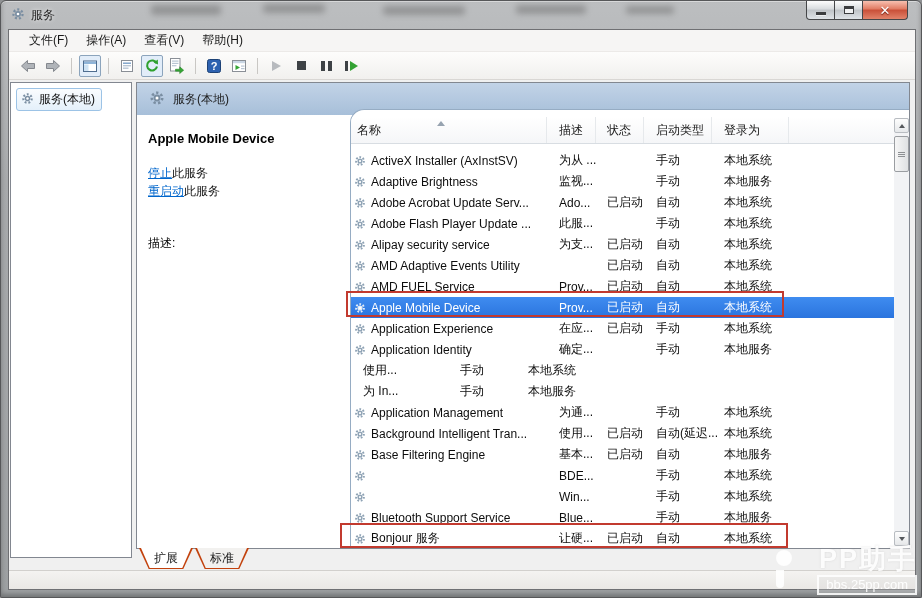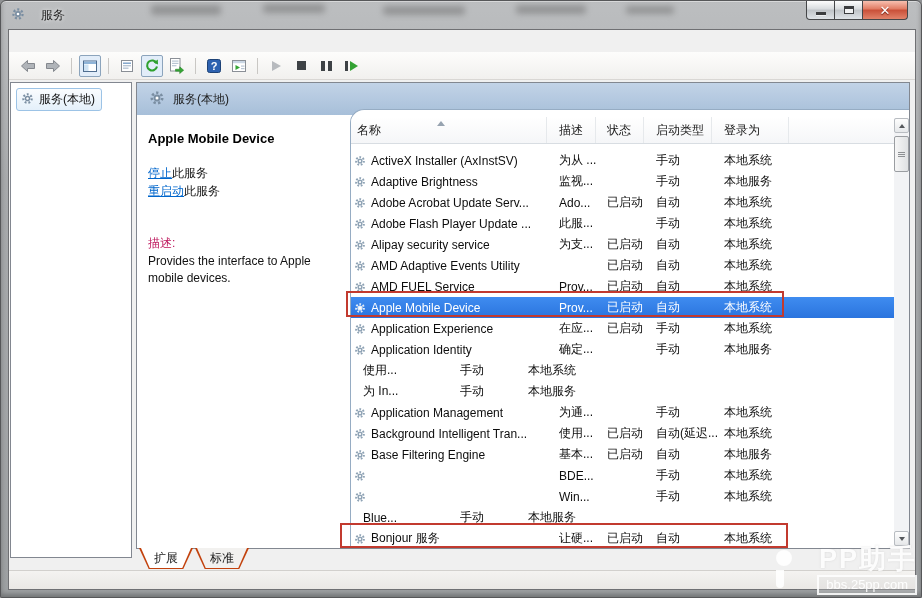--- a/index.html
+++ b/index.html
@@ -5,21 +5,21 @@
   * { margin:0; padding:0; box-sizing:border-box; }
   html,body { width:922px; height:598px; overflow:hidden; }
   body { position:relative; font-family:"Liberation Sans","DejaVu Sans",sans-serif; font-size:12px; background:#8f9193; }
 
   
   .window { position:absolute; inset:0; background:linear-gradient(180deg,#bcbec0 0%,#a8aaac 30%,#9da0a2 100%);
             border:1px solid #565759; border-radius:6px 6px 2px 2px; box-shadow:inset 0 1px 0 rgba(255,255,255,.45), inset 0 -3px 5px rgba(0,0,0,.28); }
 
   .titlebar { position:absolute; top:0; left:0; right:0; height:28px; overflow:hidden; }
   .blob { position:absolute; background:#636363; filter:blur(3px); opacity:.45; border-radius:3px; }
-  .title-left { position:absolute; left:10px; top:6px; display:flex; align-items:flex-end; gap:16px; }
+  .title-left { position:absolute; left:10px; top:6px; display:flex; align-items:flex-end; gap:6px; }
   .title-text { font-size:12px; color:#1d1d1d; text-shadow:0 0 4px rgba(255,255,255,.9); }
 
   .winbtns { position:absolute; top:0; right:13px; display:flex; }
   .wbtn { height:19px; border:1px solid #454648; border-top:none; background:linear-gradient(180deg,#fdfdfd,#d8dbde 45%,#bfc3c7 50%,#dfe3e7);
           display:flex; align-items:center; justify-content:center; position:relative; }
   .wbtn.min { width:29px; border-radius:0 0 0 4px; }
   .wbtn.max { width:28px; border-left:none; }
   .wbtn.close { width:45px; border-left:none; border-radius:0 0 4px 0;
           background:linear-gradient(180deg,#f7c0b0,#e07a62 45%,#c94f38 50%,#e2836a); }
   .glyph-min { width:10px; height:3px; background:#3c3d3f; margin-top:6px; box-shadow:0 1px 0 rgba(255,255,255,.6); }
@@ -53,21 +53,21 @@
   
   .rightpane { position:absolute; left:127px; top:52px; width:774px; height:467px; background:#fff; border:1px solid #828790; }
   .paneheader { position:absolute; left:0; right:0; top:0; height:32px; background:linear-gradient(180deg,#c2d3e7,#a7bfd9); display:flex; align-items:center; gap:8px; padding-left:12px; z-index:1; }
   .paneheader span { color:#1c1c1c; }
 
   .detail { position:absolute; left:0; top:32px; width:213px; bottom:0; background:#fff; z-index:1; }
   .d-title { position:absolute; left:11px; top:16px; font-weight:bold; font-size:13px; color:#000; }
   .d-link-line { position:absolute; left:11px; color:#111; }
   .d-link-line.l1 { top:50px; } .d-link-line.l2 { top:68px; }
   .d-link { color:#0066cc; text-decoration:underline; }
-  .d-desclabel { position:absolute; left:11px; top:120px; color:#be185d; }
+  .d-desclabel { position:absolute; left:11px; top:120px; color:#000000; }
   .d-desc { position:absolute; left:11px; top:138px; width:192px; line-height:17px; color:#111; }
 
   .list { position:absolute; left:213px; top:26px; right:0; bottom:0; background:#fff; border-top:1px solid #96acc3; border-left:1px solid #96acc3; border-radius:14px 0 0 0; z-index:2; overflow:hidden; }
   .colheader { position:absolute; left:0; right:0; top:7px; height:27px; background:linear-gradient(180deg,#ffffff,#f5f6f8); border-bottom:1px solid #d8dde2; display:flex; align-items:center;text-align:right; }
   .hc { color:#1a1a1a; height:100%; display:flex; align-items:center; border-right:1px solid #e6e9ec; }
   .h0 { width:196px; padding-left:6px; } .h1 { width:49px; padding-left:12px; } .h2 { width:48px; padding-left:11px; }
   .h3 { width:68px; padding-left:12px; } .h4 { width:77px; padding-left:12px; } .hf { flex:1; border-right:none; }
   .sortarrow { position:absolute; left:86px; top:4px; width:0; height:0; border-left:4px solid transparent; border-right:4px solid transparent; border-bottom:5px solid #97a3b0; }
 
   .rows { position:absolute; left:0; right:15px; top:40px; bottom:0; }
@@ -137,20 +137,26 @@
           <div class="glyph-max"></div>
         </div>
       <div class="wbtn close">
           <span class="glyph-close">✕</span>
         </div>
     </div>
   </div>
 
   <div class="client">
 
+    <div class="menubar">
+      <span class="menuitem">文件(F)</span>
+      <span class="menuitem">操作(A)</span>
+      <span class="menuitem">查看(V)</span>
+      <span class="menuitem">帮助(H)</span>
+    </div>
 
     <div class="toolbar">
       <div class="tbtn">
         <svg width="16" height="16" viewBox="0 0 16 16">
             <path d="M1.5 8 L7.5 2.5 V5.5 H14.5 V10.5 H7.5 V13.5 Z" fill="#b0b4b9" stroke="#84888e"></path>
           </svg>
       </div>
       <div class="tbtn">
         <svg width="16" height="16" viewBox="0 0 16 16">
             <g transform="scale(-1,1) translate(-16,0)">
@@ -250,21 +256,20 @@
 
       <div class="detail">
         <div class="d-title">Apple Mobile Device</div>
         <div class="d-link-line l1">
           <span class="d-link">停止</span><span>此服务</span>
         </div>
         <div class="d-link-line l2">
           <span class="d-link">重启动</span><span>此服务</span>
         </div>
         <div class="d-desclabel">描述:</div>
-        <div class="d-desc">Provides the interface to Apple mobile devices.</div>
       </div>
 
       <div class="list">
         <div class="colheader">
           <span class="hc h0">名称</span>
           <span class="hc h1">描述</span>
           <span class="hc h2">状态</span>
           <span class="hc h3">启动类型</span>
           <span class="hc h4">登录为</span>
           <span class="hc hf"></span>
@@ -515,20 +520,30 @@
                     <circle cx="8" cy="8" r="1.5" fill="#fff"></circle>
                   </svg>
                 </span>
               </span>
               <span class="c c1">Win...</span>
               <span class="c c2"></span>
               <span class="c c3">手动</span>
               <span class="c c4">本地系统</span>
             </div>
             <div class="lrow">
+              <span class="c c0">
+                <span style="display:inline-flex">
+                  <svg width="12" height="12" viewBox="0 0 16 16">
+                    <circle cx="8" cy="8" r="5.2" fill="none" stroke="#8fa3b5" stroke-width="2.6" stroke-dasharray="2.3 2.3"></circle>
+                    <circle cx="8" cy="8" r="3.4" fill="#8fa3b5"></circle>
+                    <circle cx="8" cy="8" r="1.5" fill="#fff"></circle>
+                  </svg>
+                </span>
+                <span>Bluetooth Support Service</span>
+              </span>
               <span class="c c1">Blue...</span>
               <span class="c c2"></span>
               <span class="c c3">手动</span>
               <span class="c c4">本地服务</span>
             </div>
             <div class="lrow">
               <span class="c c0">
                 <span style="display:inline-flex">
                   <svg width="12" height="12" viewBox="0 0 16 16">
                     <circle cx="8" cy="8" r="5.2" fill="none" stroke="#8fa3b5" stroke-width="2.6" stroke-dasharray="2.3 2.3"></circle>

